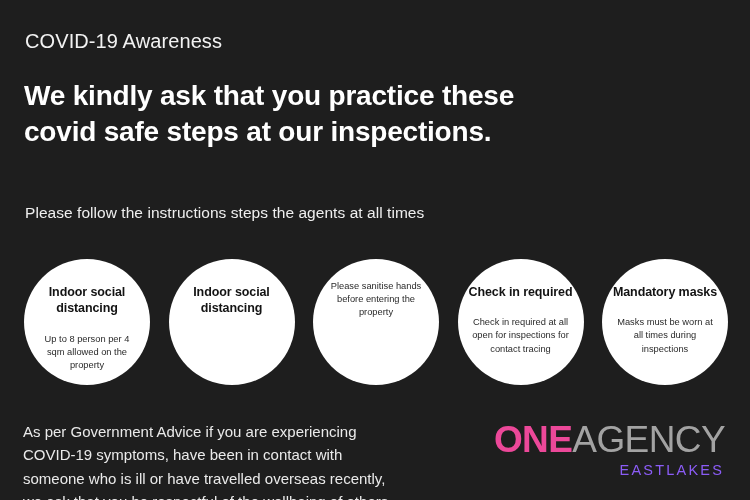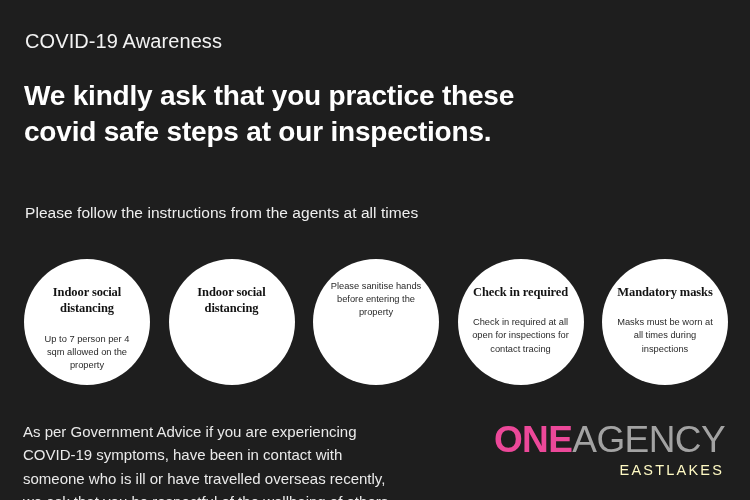--- a/index.html
+++ b/index.html
@@ -82,21 +82,21 @@
     width: 108px;
   }
   .badge-body {
     font-size: 9.3px;
     font-weight: 400;
     color: #2a2a2a;
     line-height: 1.42;
     width: 104px;
   }
   
-  .badge.t2 .badge-title { margin-top: 25px; font-family: Liberation Serif, serif; }
+  .badge.t2 .badge-title { margin-top: 25px; }
   .badge.t2 .badge-body  { margin-top: 16px; }
   .badge.t1 .badge-title { margin-top: 34px; }
   .badge.t1 .badge-body  { margin-top: 21px; }
 
   
   .disclaimer {
     position: absolute;
     left: 23px;
     top: 420px;
     width: 366px;
@@ -126,42 +126,42 @@
     color: #ec4899;
   }
   .logo-agency {
     font-weight: 400;
     color: #a3a3a3;
   }
   .logo-sub {
     margin-top: 5px;
     font-size: 14.5px;
     font-weight: 400;
-    color: #fef9c3;
+    color: #8b5cf6;
     letter-spacing: 2.2px;
     line-height: 1;
     padding-right: 1px;
   }
 </style>
 </head>
 <body>
 
 <div id="poster">
 
   <div class="eyebrow">COVID-19 Awareness</div>
 
   <div class="headline">We kindly ask that you practice these covid safe steps at our inspections.</div>
 
-  <div class="subhead">Please follow the instructions from the agents at all times</div>
+  <div class="subhead">Please follow the instructions steps the agents at all times</div>
 
   <div class="circle-row">
 
     <div class="badge t2">
       <div class="badge-title">Indoor social distancing</div>
-      <div class="badge-body">Up to 7 person per 4 sqm allowed on the property</div>
+      <div class="badge-body">Up to 8 person per 4 sqm allowed on the property</div>
     </div>
 
     <div class="badge t2">
       <div class="badge-title">Indoor social distancing</div>
     </div>
 
     <div class="badge t1">
       <div class="badge-body">Please sanitise hands before entering the property</div>
     </div>
 

